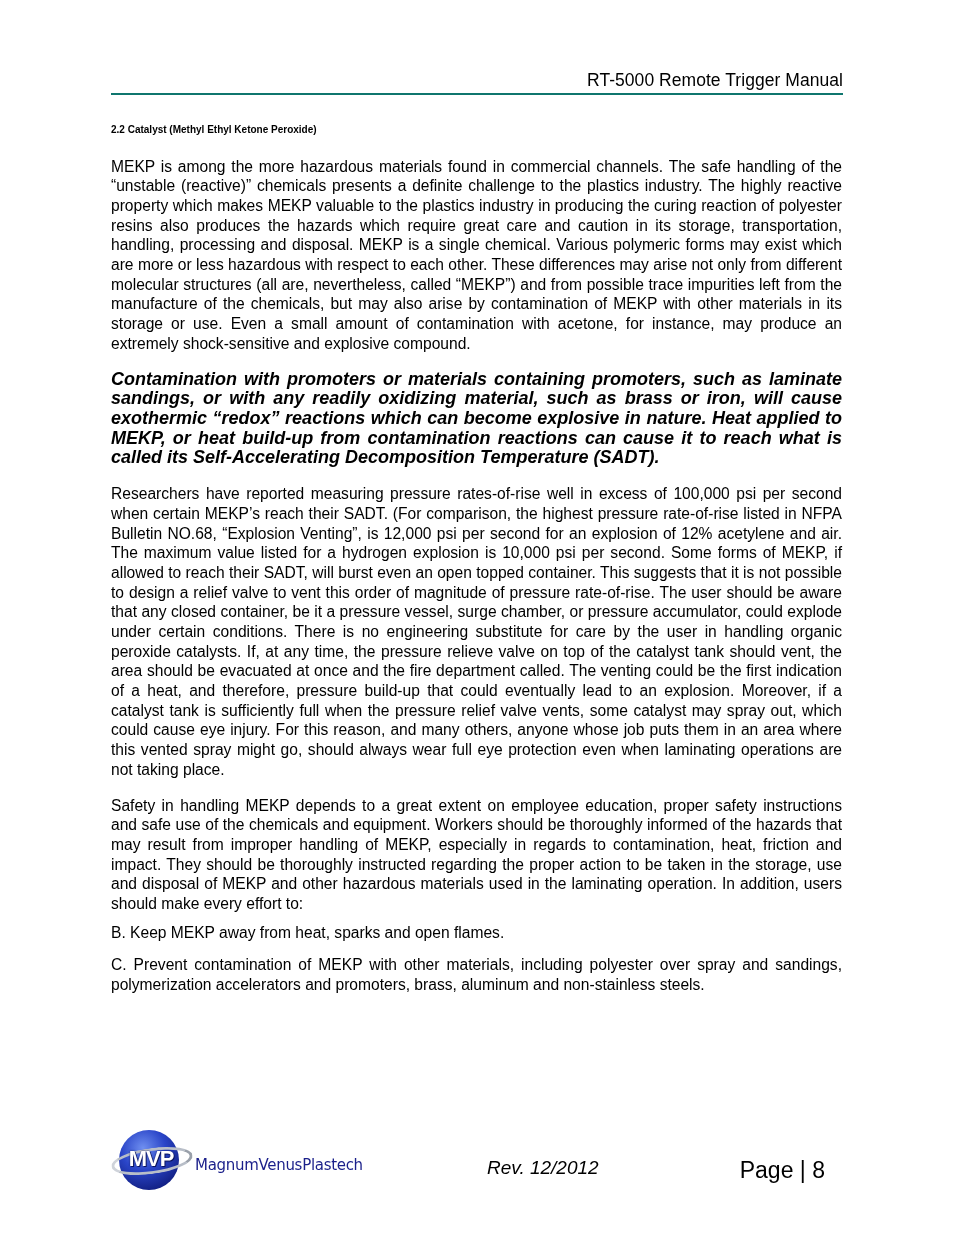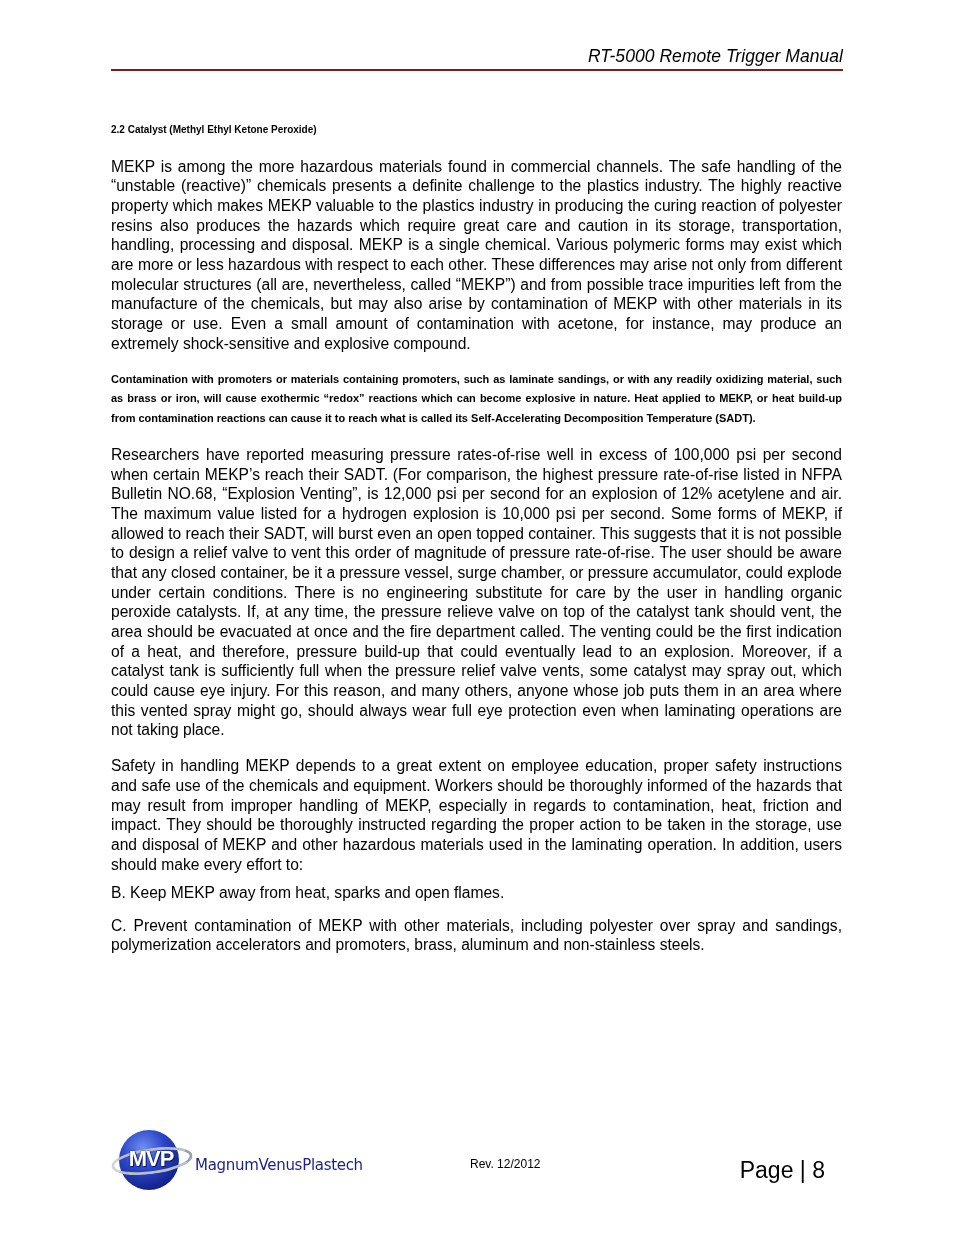--- a/index.html
+++ b/index.html
@@ -11,25 +11,24 @@
     width: 954px;
     height: 1235px;
     position: relative;
     overflow: hidden;
     font-family: "Liberation Sans", sans-serif;
     color: #000000;
   }
   .page-header {
     position: absolute;
     left: 111px;
-    top: 44px;
+    top: 68px;
     width: 732px;
     height: 25px;
-    border-bottom: 2px solid #7f1d1d;
-    font-style: italic;
+    border-bottom: 2px solid #0f766e;
   }
   .header-title {
     position: absolute;
     right: 0;
     top: 2px;
     font-size: 17.5px;
     letter-spacing: 0.05px;
   }
   .content {
     position: absolute;
@@ -44,21 +43,22 @@
     line-height: 19.6px;
   }
   p.body {
     font-size: 15.6px;
     line-height: 19.65px;
     text-align: justify;
     margin: 0 0 16.5px 0;
   }
   p.bold {
     font-weight: bold;
-    font-size: 11px;
+    font-size: 18px;
+    font-style: italic;
   }
   p.list-item {
     font-size: 15.6px;
     line-height: 19.65px;
     text-align: justify;
     margin: 0 0 12.5px 0;
   }
   .footer {
     position: absolute;
     left: 111px;
@@ -113,23 +113,24 @@
     left: 84px;
     top: 28px;
     font-family: "DejaVu Sans", sans-serif;
     font-weight: normal;
     font-size: 15px;
     color: #1a1f8a;
     letter-spacing: -0.3px;
   }
   .footer-rev {
     position: absolute;
-    left: 359px;
+    left: 376px;
     top: 29px;
-    font-size: 12px;
+    font-size: 19px;
+    font-style: italic;
   }
   .footer-page {
     position: absolute;
     right: 18px;
     top: 29px;
     font-size: 23px;
   }
 </style>
 </head>
 <body>

